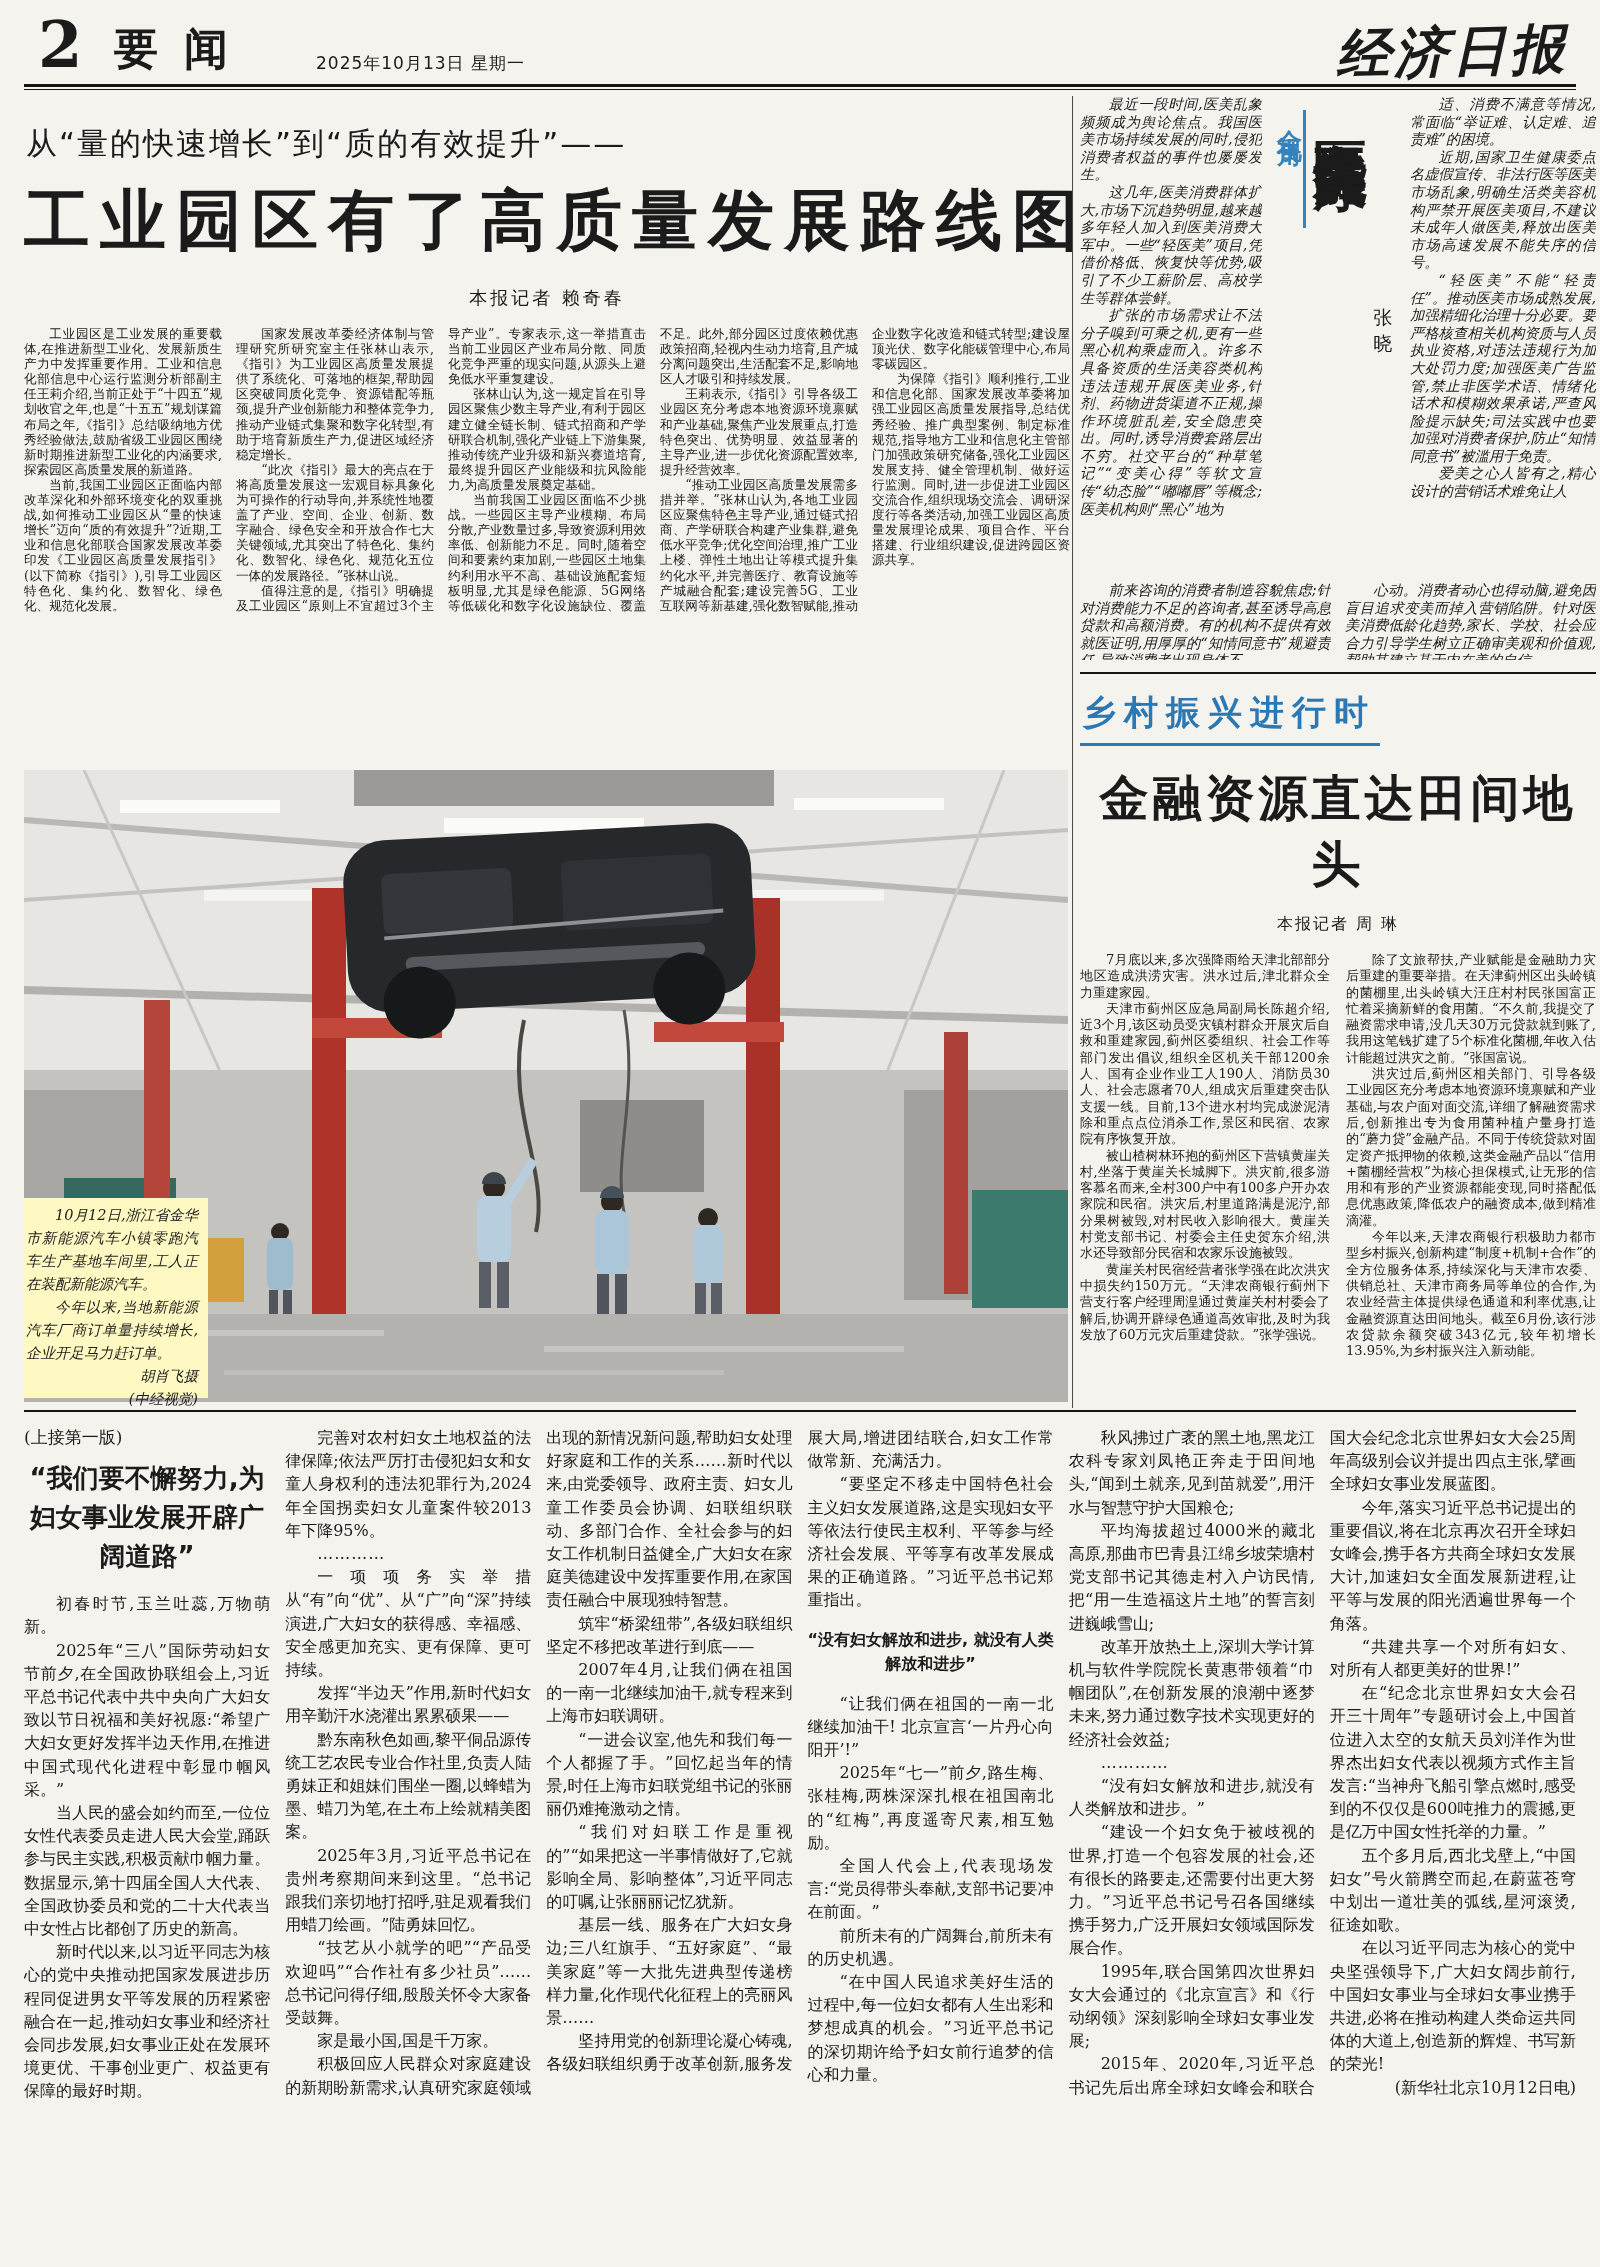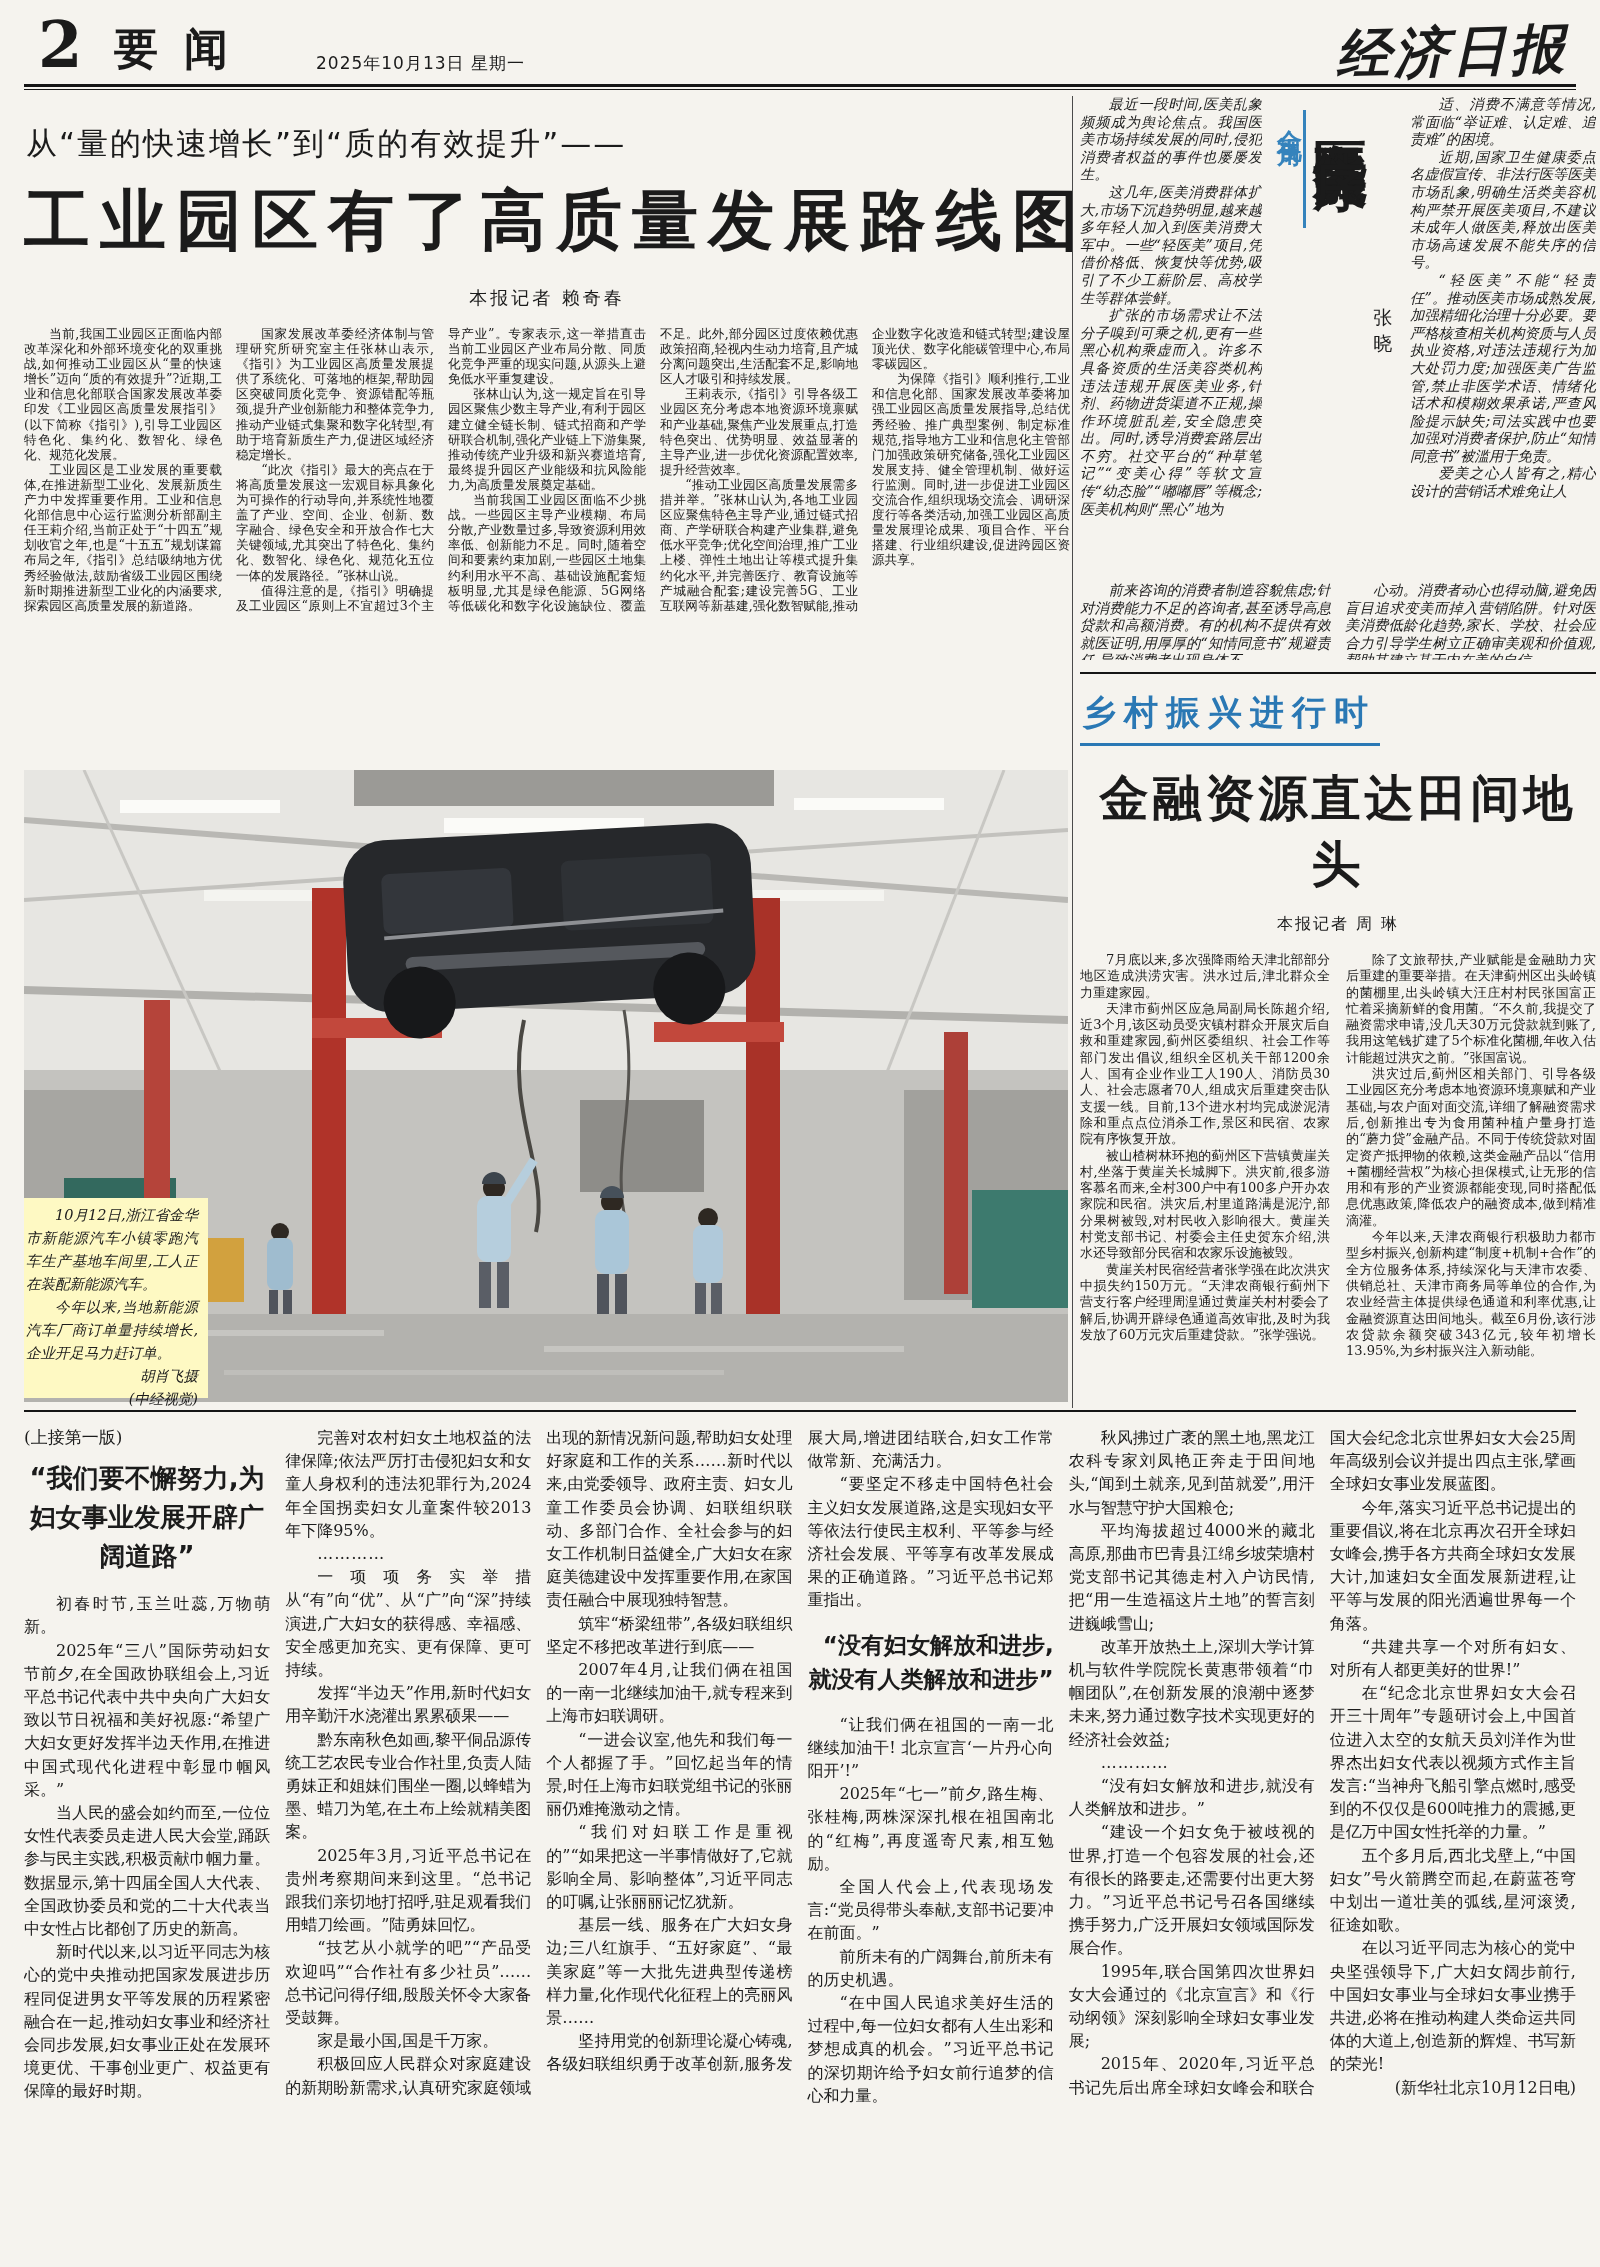--- a/index.html
+++ b/index.html
@@ -73,21 +73,21 @@
               font-size:13px;line-height:16.3px;}
 
   
   .rule-bottom{position:absolute;left:24px;top:1410px;width:1552px;height:2px;background:#151515;}
   .cont-cols{position:absolute;left:24px;top:1426px;width:1552px;height:826px;overflow:hidden;
              column-count:6;column-gap:15px;font-size:16px;line-height:23.2px;}
   .jump-note{font-size:17px;text-indent:0 !important;text-align:left;margin-bottom:10px !important;}
   .cont-headline{margin:4px 0 16px 0;font-size:26px;line-height:1.5;font-weight:900;text-align:center;
                  font-family:"DejaVu Sans","Liberation Sans",sans-serif;}
   .cont-cols p{margin:0 0 0 0;}
-  .cont-cols .flow-subhead{font-weight:900;font-size:23px;line-height:1.5;text-align:right;text-indent:0;
+  .cont-cols .flow-subhead{font-weight:900;font-size:16px;line-height:1.5;text-align:center;text-indent:0;
                  margin:16px 0 16px 0;font-family:"DejaVu Sans","Liberation Sans",sans-serif;}
   .cont-cols .ellipsis{letter-spacing:1px;}
   .cont-cols .closing{text-align:right;text-indent:0;}
 </style>
 </head>
 <body>
 
 <div class="page" data-name="newspaper-page">
 
   <div class="hdr" data-name="page-header">
@@ -95,22 +95,22 @@
     <div class="section" data-name="section-title">要闻</div>
     <div class="dateline" data-name="dateline">2025年10月13日 星期一</div>
     <div class="masthead" data-name="masthead-logo">经济日报</div>
   </div>
   <div class="rule-top" data-name="header-rule"></div>
 
   <div class="kicker" data-name="lead-kicker">从“量的快速增长”到“质的有效提升”——</div>
   <div class="lead-headline" data-name="lead-headline">工业园区有了高质量发展路线图</div>
   <div class="lead-byline" data-name="lead-byline">本报记者 赖奇春</div>
   <div class="lead-cols" data-name="lead-article-body">
+      <p data-name="paragraph">工业园区是工业发展的重要载体,在推进新型工业化、发展新质生产力中发挥重要作用。工业和信息化部信息中心运行监测分析部副主任王莉介绍,当前正处于“十四五”规划收官之年,也是“十五五”规划谋篇布局之年,《指引》总结吸纳地方优秀经验做法,鼓励省级工业园区围绕新时期推进新型工业化的内涵要求,探索园区高质量发展的新道路。</p>
       <p data-name="paragraph">当前,我国工业园区正面临内部改革深化和外部环境变化的双重挑战,如何推动工业园区从“量的快速增长”迈向“质的有效提升”?近期,工业和信息化部联合国家发展改革委印发《工业园区高质量发展指引》(以下简称《指引》),引导工业园区特色化、集约化、数智化、绿色化、规范化发展。</p>
-      <p data-name="paragraph">工业园区是工业发展的重要载体,在推进新型工业化、发展新质生产力中发挥重要作用。工业和信息化部信息中心运行监测分析部副主任王莉介绍,当前正处于“十四五”规划收官之年,也是“十五五”规划谋篇布局之年,《指引》总结吸纳地方优秀经验做法,鼓励省级工业园区围绕新时期推进新型工业化的内涵要求,探索园区高质量发展的新道路。</p>
       <p data-name="paragraph">国家发展改革委经济体制与管理研究所研究室主任张林山表示,《指引》为工业园区高质量发展提供了系统化、可落地的框架,帮助园区突破同质化竞争、资源错配等瓶颈,提升产业创新能力和整体竞争力,推动产业链式集聚和数字化转型,有助于培育新质生产力,促进区域经济稳定增长。</p>
       <p data-name="paragraph">“此次《指引》最大的亮点在于将高质量发展这一宏观目标具象化为可操作的行动导向,并系统性地覆盖了产业、空间、企业、创新、数字融合、绿色安全和开放合作七大关键领域,尤其突出了特色化、集约化、数智化、绿色化、规范化五位一体的发展路径。”张林山说。</p>
       <p data-name="paragraph">值得注意的是,《指引》明确提及工业园区“原则上不宜超过3个主导产业”。专家表示,这一举措直击当前工业园区产业布局分散、同质化竞争严重的现实问题,从源头上避免低水平重复建设。</p>
       <p data-name="paragraph">张林山认为,这一规定旨在引导园区聚焦少数主导产业,有利于园区建立健全链长制、链式招商和产学研联合机制,强化产业链上下游集聚,推动传统产业升级和新兴赛道培育,最终提升园区产业能级和抗风险能力,为高质量发展奠定基础。</p>
       <p data-name="paragraph">当前我国工业园区面临不少挑战。一些园区主导产业模糊、布局分散,产业数量过多,导致资源利用效率低、创新能力不足。同时,随着空间和要素约束加剧,一些园区土地集约利用水平不高、基础设施配套短板明显,尤其是绿色能源、5G网络等低碳化和数字化设施缺位、覆盖不足。此外,部分园区过度依赖优惠政策招商,轻视内生动力培育,且产城分离问题突出,生活配套不足,影响地区人才吸引和持续发展。</p>
       <p data-name="paragraph">王莉表示,《指引》引导各级工业园区充分考虑本地资源环境禀赋和产业基础,聚焦产业发展重点,打造特色突出、优势明显、效益显著的主导产业,进一步优化资源配置效率,提升经营效率。</p>
       <p data-name="paragraph">“推动工业园区高质量发展需多措并举。”张林山认为,各地工业园区应聚焦特色主导产业,通过链式招商、产学研联合构建产业集群,避免低水平竞争;优化空间治理,推广工业上楼、弹性土地出让等模式提升集约化水平,并完善医疗、教育设施等产城融合配套;建设完善5G、工业互联网等新基建,强化数智赋能,推动企业数字化改造和链式转型;建设屋顶光伏、数字化能碳管理中心,布局零碳园区。</p>
       <p data-name="paragraph">为保障《指引》顺利推行,工业和信息化部、国家发展改革委将加强工业园区高质量发展指导,总结优秀经验、推广典型案例、制定标准规范,指导地方工业和信息化主管部门加强政策研究储备,强化工业园区发展支持、健全管理机制、做好运行监测。同时,进一步促进工业园区交流合作,组织现场交流会、调研深度行等各类活动,加强工业园区高质量发展理论成果、项目合作、平台搭建、行业组织建设,促进跨园区资源共享。</p>
     </div>
 

